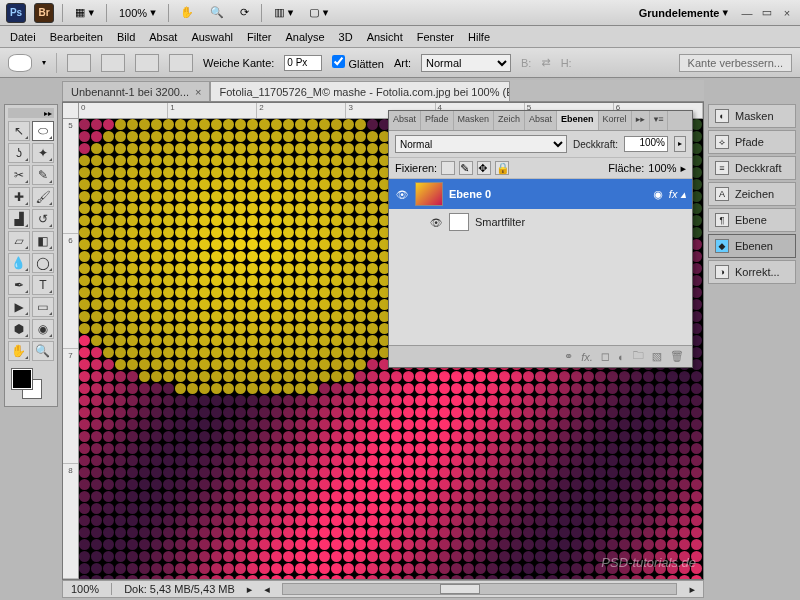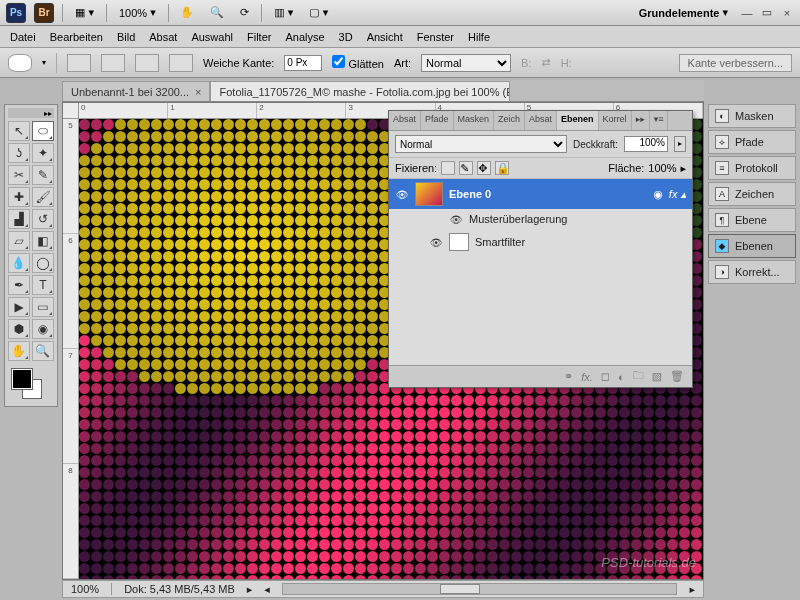--- a/index.html
+++ b/index.html
@@ -189,21 +189,21 @@
   <div class="rp-item">
       <span class="rp-icon">◐</span>
       <span>Masken</span>
     </div>
   <div class="rp-item">
       <span class="rp-icon">⟡</span>
       <span>Pfade</span>
     </div>
   <div class="rp-item">
       <span class="rp-icon">≡</span>
-      <span>Protokoll</span>
+      <span>Deckkraft</span>
     </div>
   <div class="rp-item">
       <span class="rp-icon">A</span>
       <span>Zeichen</span>
     </div>
   <div class="rp-item">
       <span class="rp-icon">¶</span>
       <span>Ebene</span>
     </div>
   <div class="rp-item active">
@@ -2308,24 +2308,20 @@
   </div>
   <div class="layer-list">
     <div class="layer-item selected">
       <span class="eye"></span>
       <span class="thumb"></span>
       <b>Ebene 0</b>
       <div style="flex:1"></div>
       <span style="color:#fff">◉</span>
       <span style="color:#fff;font-style:italic">fx ▴</span>
     </div>
-    <div class="sub" style="padding-left:60px">
-        <span class="eye"></span>
-        <span>Musterüberlagerung</span>
-      </div>
     <div class="sub" style="height:26px">
         <span class="eye"></span>
         <span class="sf-thumb"></span>
         <span>Smartfilter</span>
       </div>
     <div style="height:110px"></div>
   </div>
   <div class="lp-foot">
     <span>⚭</span>
     <span style="font-style:italic">fx.</span>

